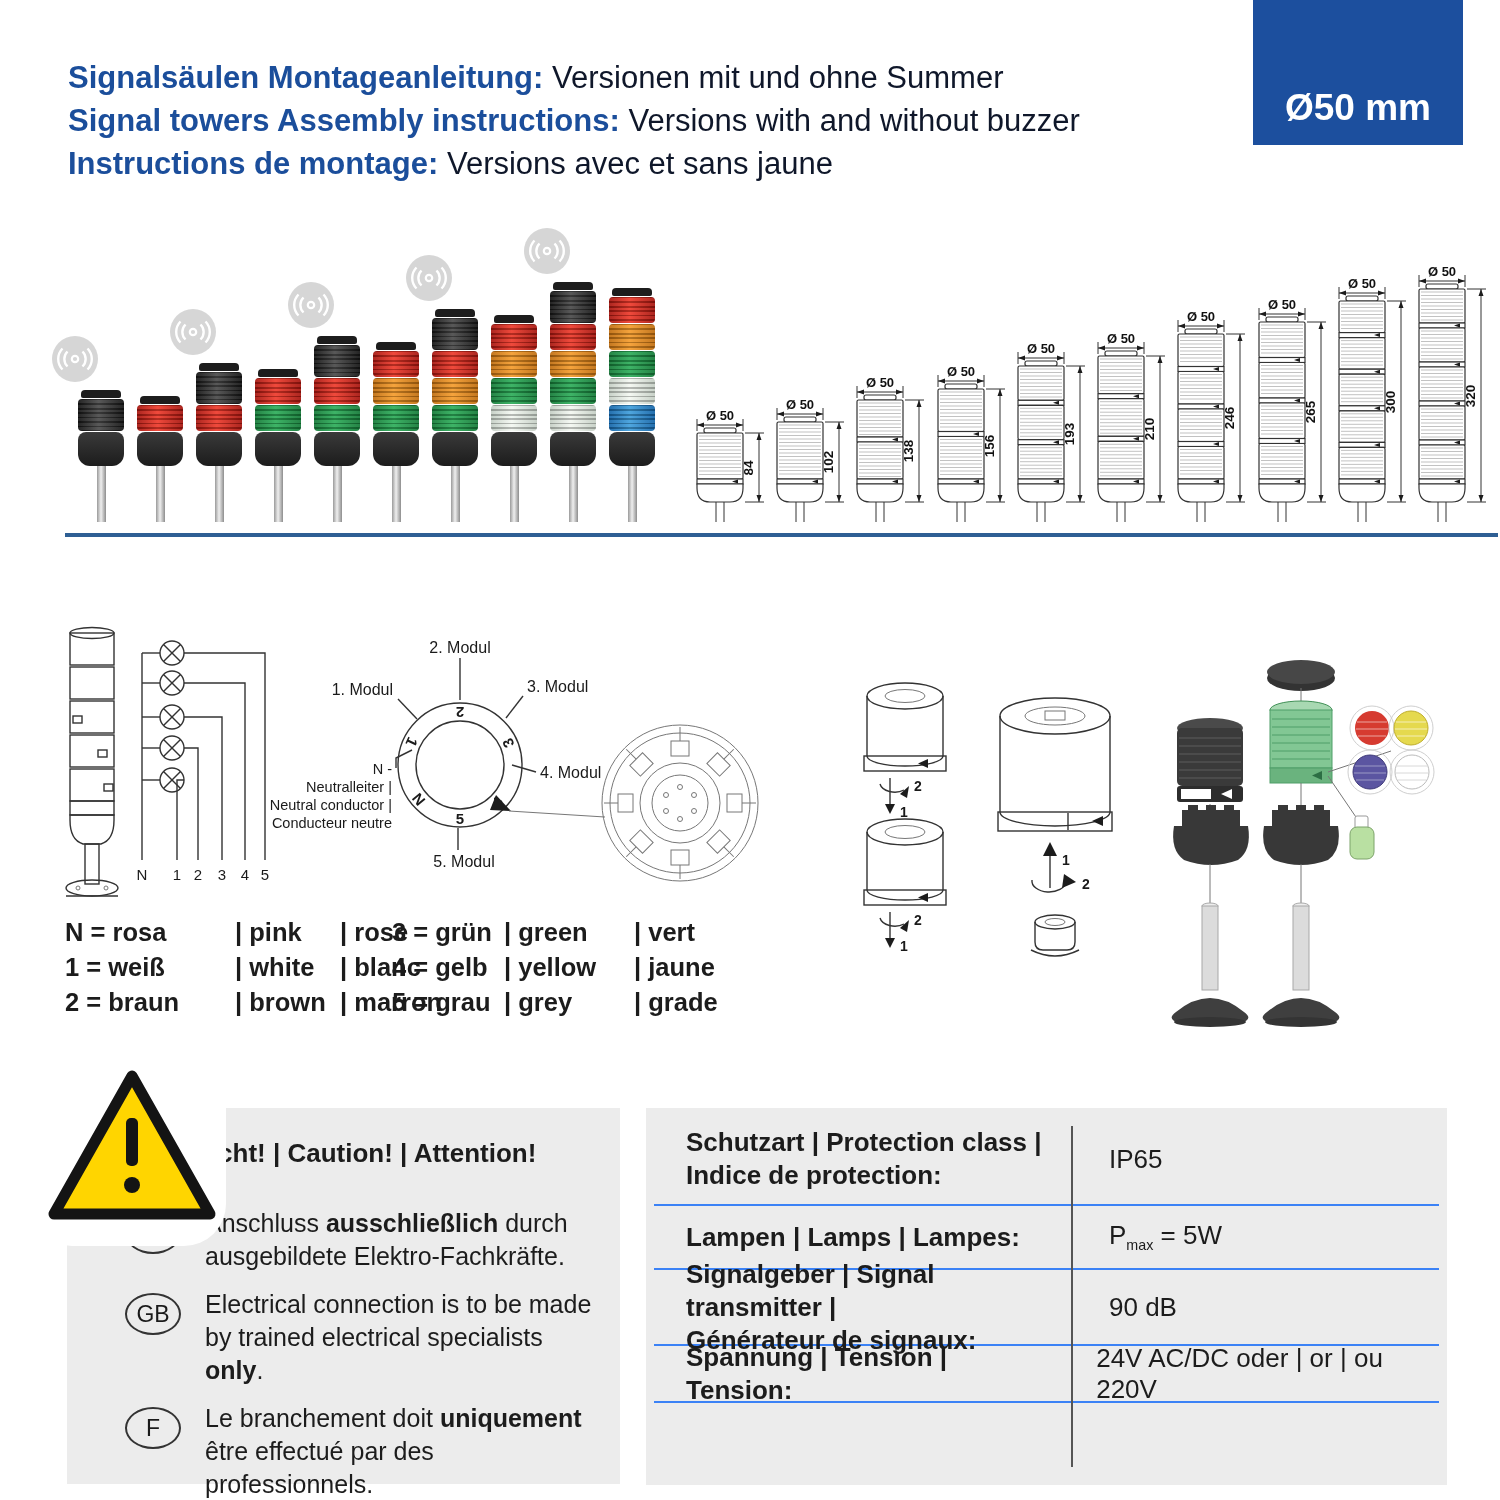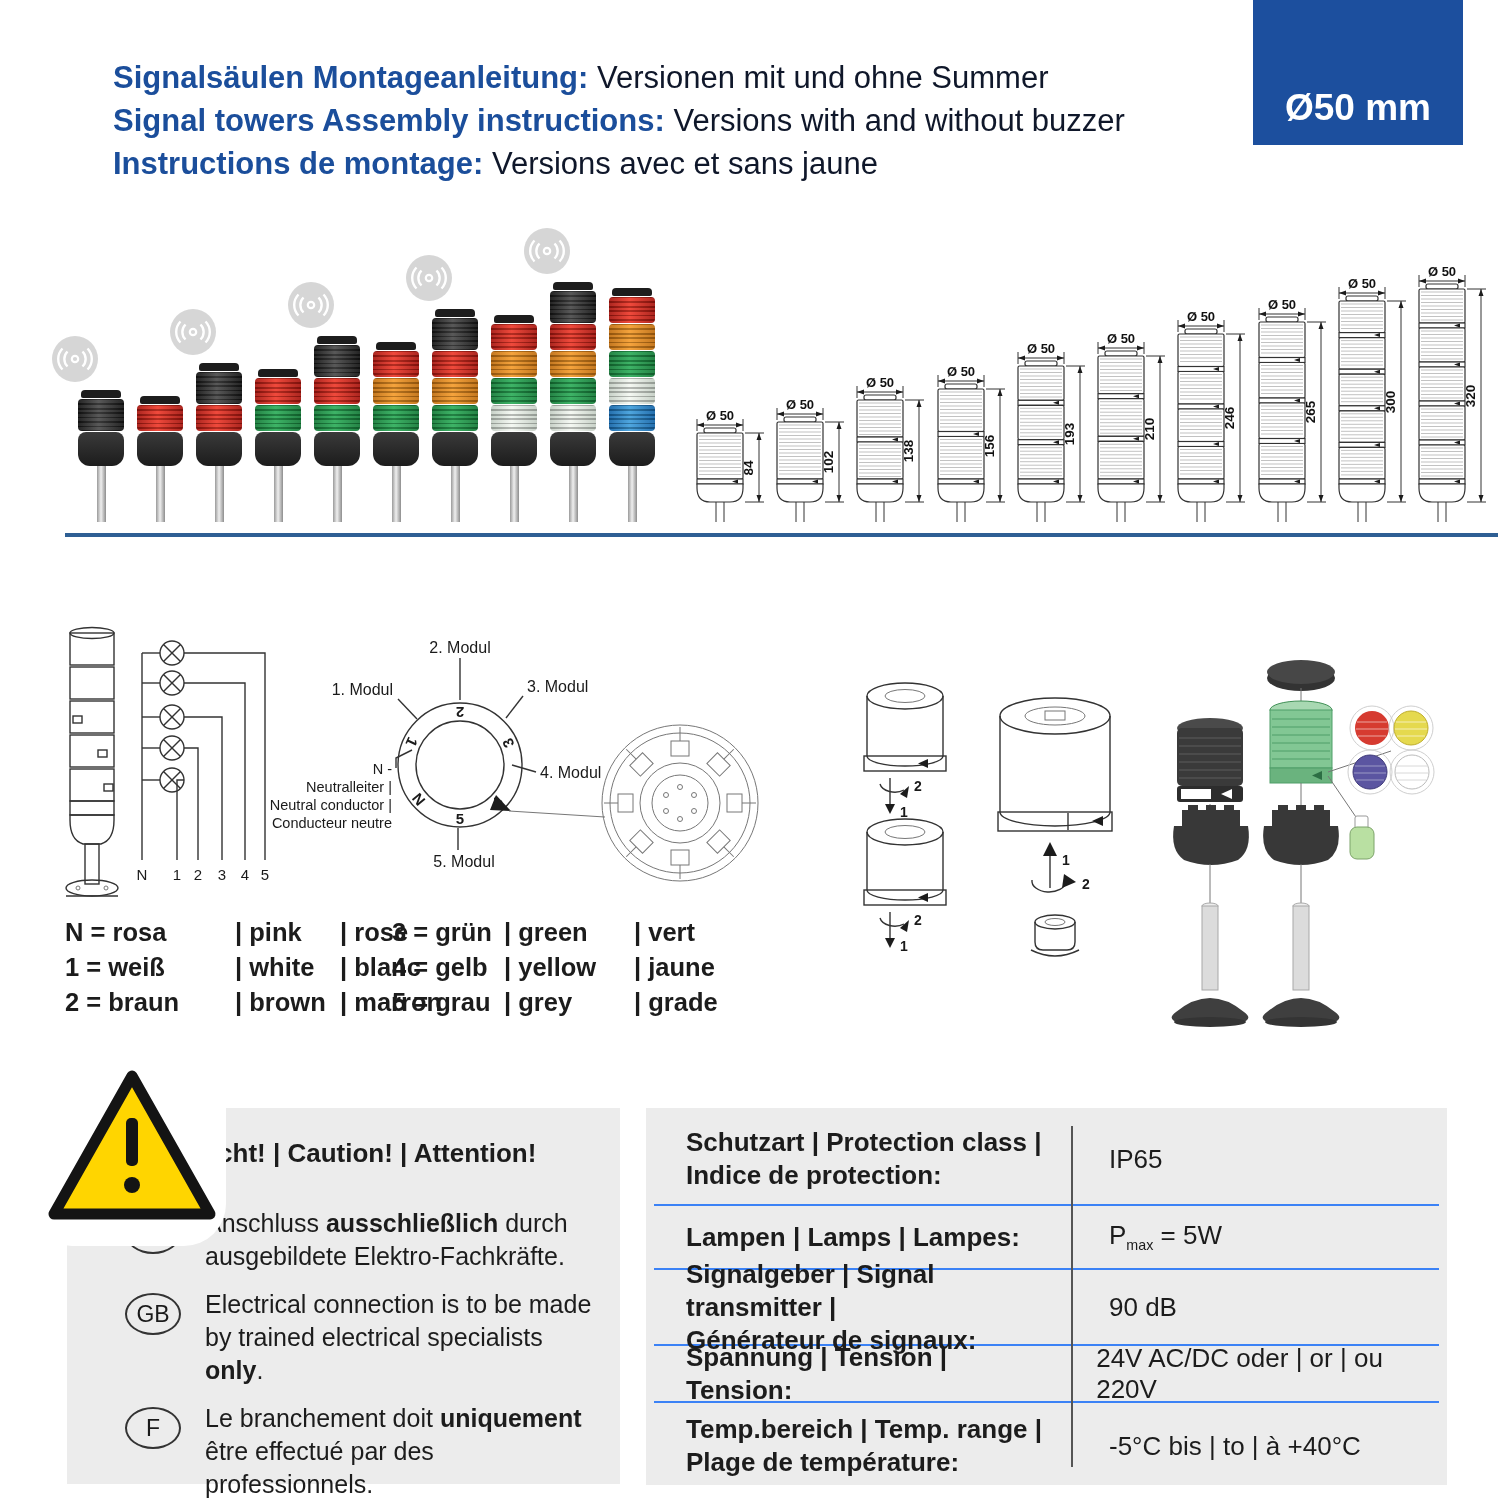--- a/index.html
+++ b/index.html
@@ -5,21 +5,21 @@
   html,body{margin:0;padding:0;background:#fff;}
   .page{position:relative;width:1500px;height:1500px;background:#fff;overflow:hidden;
         font-family:"Liberation Sans",sans-serif;color:#1a1a1a;}
   
   .badge{position:absolute;left:1253px;top:0;width:210px;height:145px;background:#1c4f9e;
          color:#fff;font-size:37px;font-weight:bold;display:flex;align-items:flex-end;
          justify-content:center;padding-bottom:16px;box-sizing:border-box;}
   
   .header{position:absolute;left:68px;top:56px;}
   .h-line{font-size:31px;line-height:43px;white-space:nowrap;}
-  .h-label{color:#1b4e9b;font-weight:bold;margin-left:45px;}
+  .h-label{color:#1b4e9b;font-weight:bold;}
   .h-text{color:#0f172a;}
   
   #photo-towers{position:absolute;left:78px;top:240px;width:594px;height:282px;
                 display:flex;align-items:flex-end;gap:13px;}
   .p-tower{position:relative;width:46px;display:flex;flex-direction:column;align-items:center;}
   .p-cap{width:40px;height:8px;background:#1d1d1d;border-radius:4px 4px 2px 2px;}
   .p-mod{width:46px;border-radius:4px;margin-top:1px;}
   .p-base{width:46px;height:34px;margin-top:1px;border-radius:8px 8px 12px 12px;
           background:linear-gradient(180deg,#3a3a3a,#1c1c1c);}
   .p-pole{width:9px;height:56px;background:linear-gradient(90deg,#9a9a9a,#efefef 45%,#8d8d8d);}
@@ -1053,21 +1053,17 @@
           <div class="t-val">P<sub>max</sub> = 5W</div>
         </div>
         <div class="t-row sep" style="height: 76px;">
           <div class="t-label">Signalgeber | Signal transmitter |<br>Générateur de signaux:</div>
           <div class="t-val">90 dB</div>
         </div>
         <div class="t-row sep" style="height: 57px;">
           <div class="t-label">Spannung | Tension | Tension:</div>
           <div class="t-val">24V AC/DC oder | or | ou 220V</div>
         </div>
-        <div class="t-row" style="height: 86px;">
-          <div class="t-label">Temp.bereich | Temp. range |<br>Plage de température:</div>
-          <div class="t-val">-5°C bis | to | à  +40°C</div>
-        </div>
       </div>
     <div class="t-vdiv"></div>
   </div>
 
 </div>
 
 </body></html>

